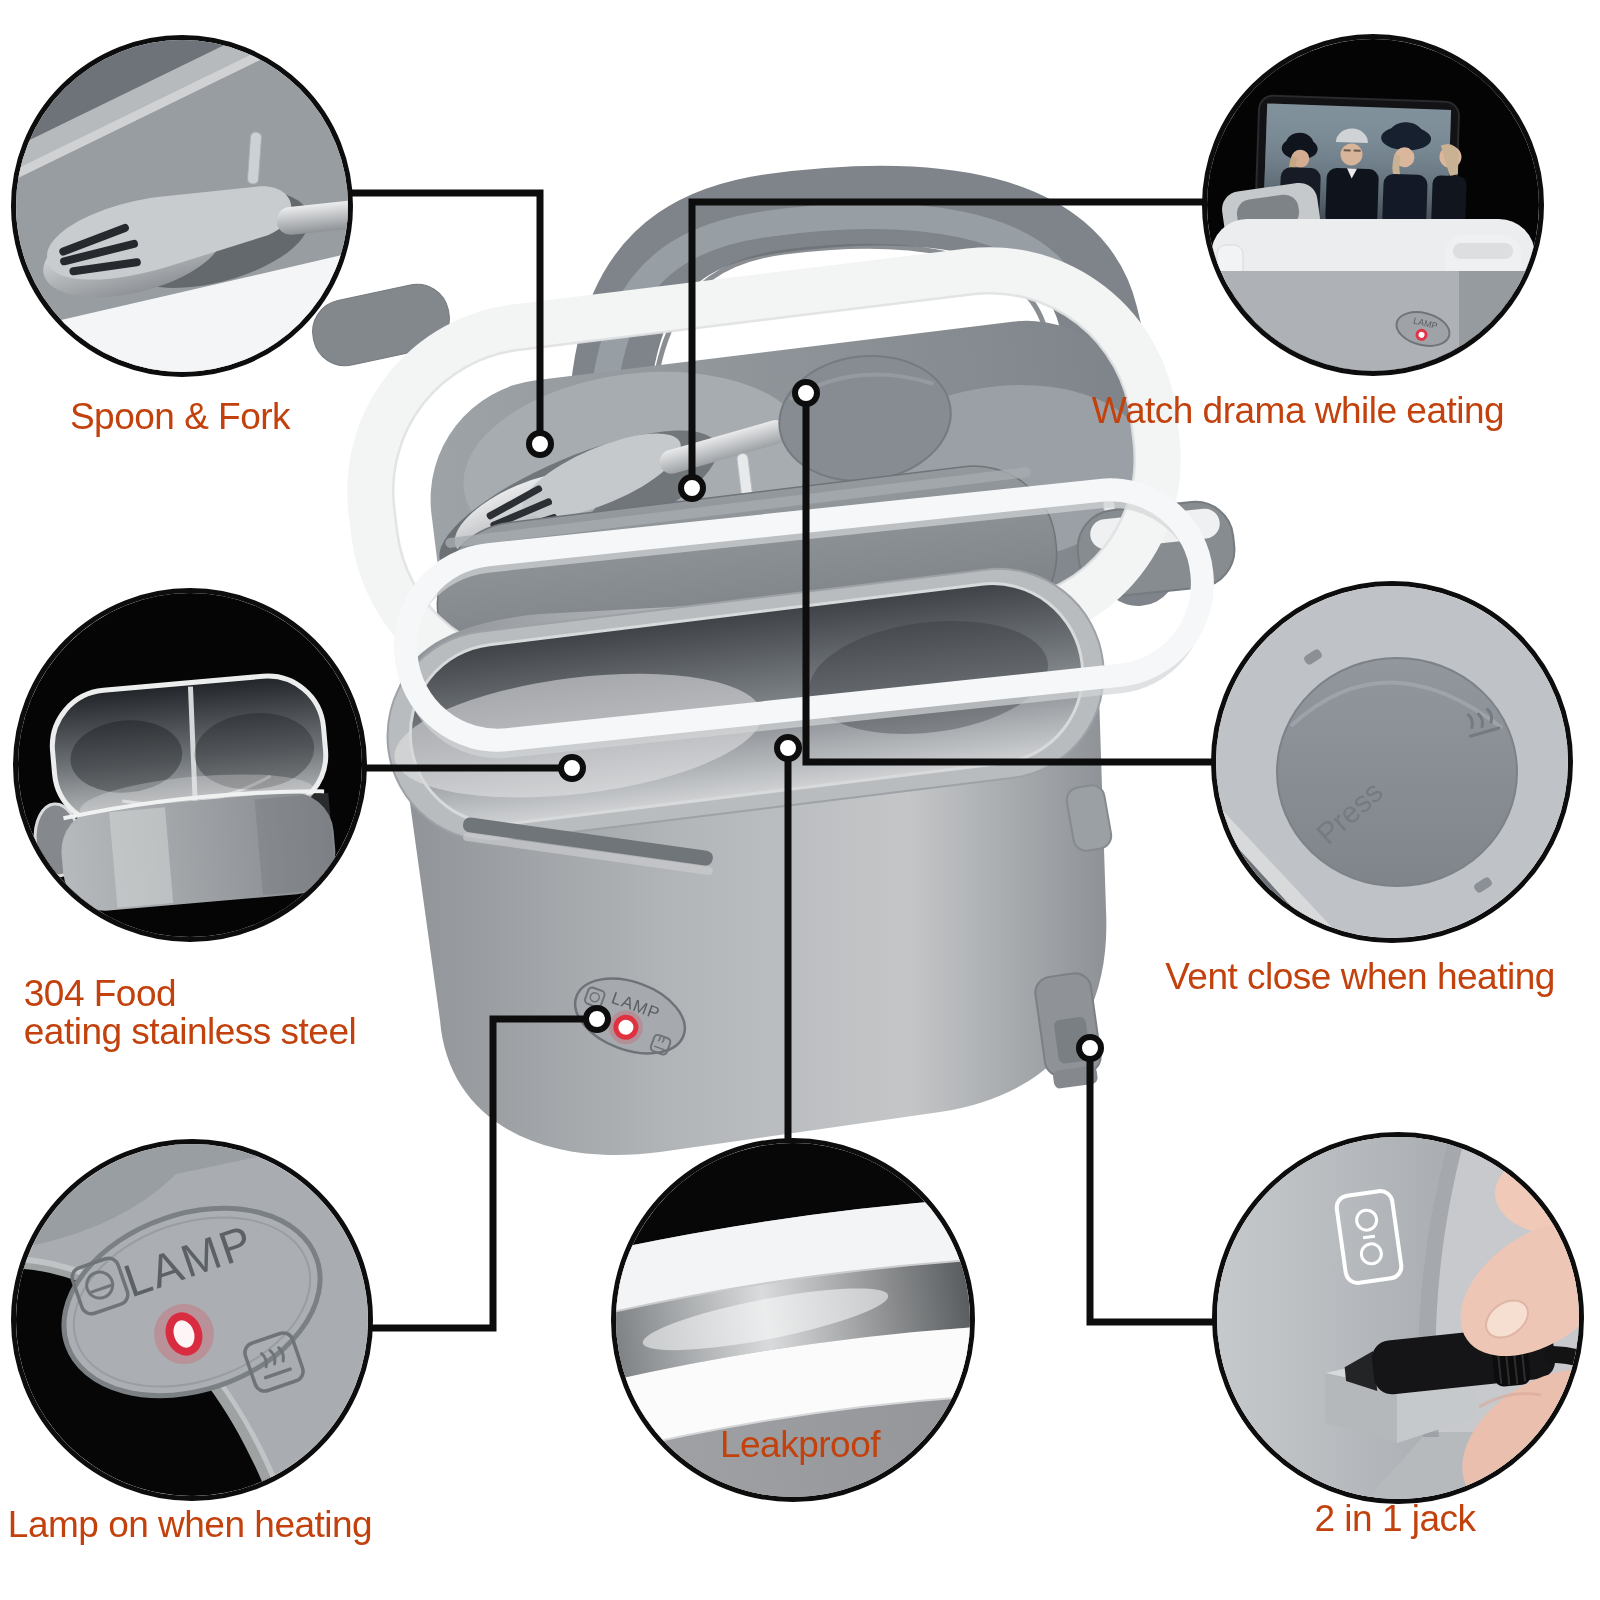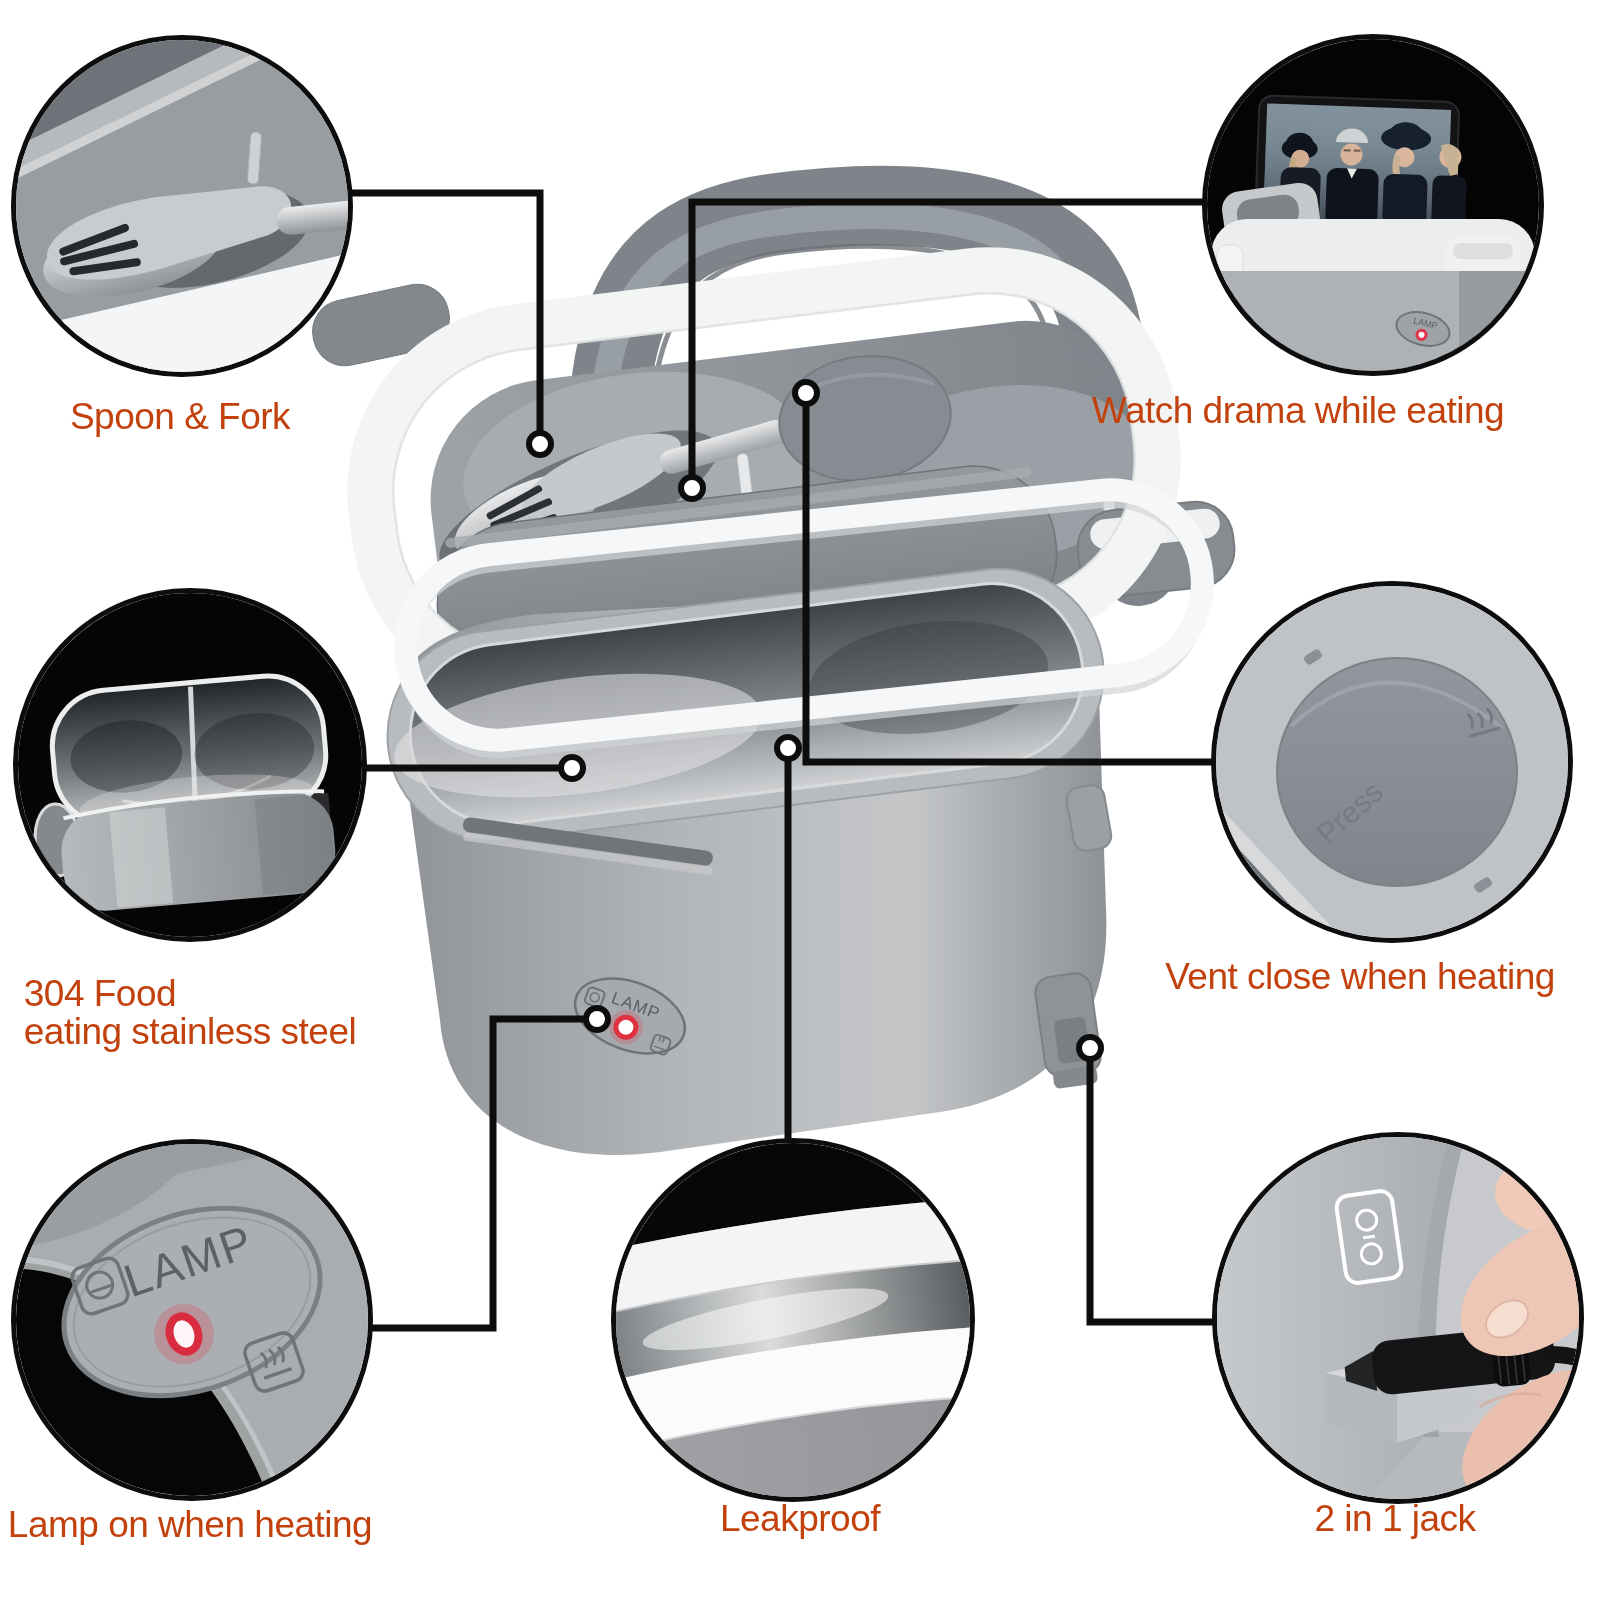--- a/index.html
+++ b/index.html
@@ -396,15 +396,15 @@
   </div>
 
   <div class="flabel" style="left:180px;top:398px;">Spoon &amp; Fork</div>
   <div class="flabel" style="left:1298px;top:392px;">Watch drama while eating</div>
   <div class="flabel" style="left:190px;top:954px;margin-top:21px;">
     <span>304 Food</span><br>
     <span>eating stainless steel</span>
   </div>
   <div class="flabel" style="left:190px;top:1506px;">Lamp on when heating</div>
   <div class="flabel" style="left:1360px;top:958px;">Vent close when heating</div>
-  <div class="flabel" style="left:800px;top:1500px;">Leakproof</div>
+  <div class="flabel" style="left:800px;top:1426px;">Leakproof</div>
   <div class="flabel" style="left:1395px;top:1500px;">2 in 1 jack</div>
 </div>
 
 </body></html>

